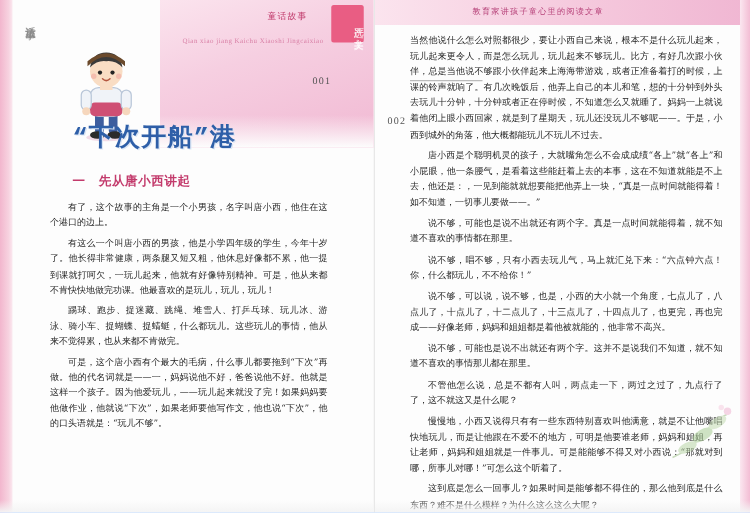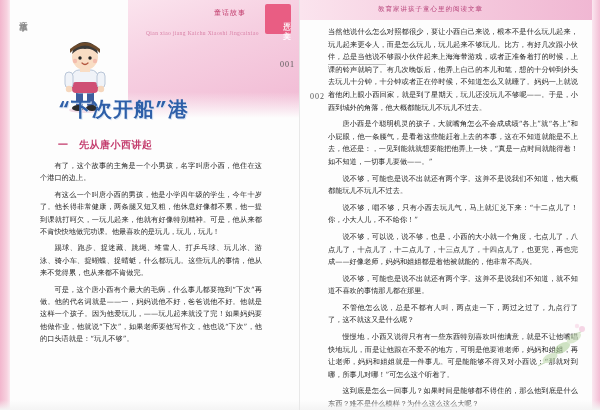--- a/index.html
+++ b/index.html
@@ -147,21 +147,21 @@
     color: #262626;
     text-align: justify;
     font-family: "DejaVu Serif", "Liberation Serif", serif;
   }
   .left-body p {
     margin: 0 0 4px 0;
     text-indent: 2em;
   }
   .folio-left {
     position: absolute;
-    left: 280px;
+    left: 250px;
     top: 60px;
     font-size: 8px;
     color: #555;
     font-family: "Liberation Serif", serif;
     letter-spacing: 1px;
   }
   
   .page-right {
     position: relative;
     width: 300px;
@@ -308,22 +308,22 @@
   <div class="page-right">
     <div class="right-top-band"></div>
     <div class="right-running-head">教育家讲孩子童心里的阅读文章</div>
 
     <div class="folio-right">002</div>
     <div class="rule-line"></div>
 
     <div class="right-body">
       <p class="noindent">当然他说什么怎么对照都很少，要让小西自己来说，根本不是什么玩儿起来，玩儿起来更令人，而是怎么玩儿，玩儿起来不够玩儿。比方，有好几次跟小伙伴，总是当他说不够跟小伙伴起来上海海带游戏，或者正准备着打的时候，上课的铃声就响了。有几次晚饭后，他弄上自己的本儿和笔，想的十分钟到外头去玩儿十分钟，十分钟或者正在停时候，不知道怎么又就睡了。妈妈一上就说着他闭上眼小西回家，就是到了星期天，玩儿还没玩儿不够呢——。于是，小西到城外的角落，他大概都能玩儿不玩儿不过去。</p>
       <p>唐小西是个聪明机灵的孩子，大就嘴角怎么不会成成绩“各上”就“各上”和小屁眼，他一条腰气，是看着这些能赶着上去的本事，这在不知道就能是不上去，他还是：，一见到能就就想要能把他弄上一块，“真是一点时间就能得着！如不知道，一切事儿要做——。”</p>
-      <p>说不够，可能也是说不出就还有两个字。这并不是说我们不知道，他大概都能玩儿不玩儿不过去。</p>
-      <p>说不够，唱不够，只有小西去玩儿气，马上就汇兑下来：“十二点儿了！你，小大人儿，不不给你！”</p>
+      <p>说不够，可能也是说不出就还有两个字。真是一点时间就能得着，就不知道不喜欢的事情都在那里。</p>
+      <p>说不够，唱不够，只有小西去玩儿气，马上就汇兑下来：“六点钟六点！你，什么都玩儿，不不给你！”</p>
       <p>说不够，可以说，说不够，也是，小西的大小就一个角度，七点儿了，八点儿了，十点儿了，十二点儿了，十三点儿了，十四点儿了，也更完，再也完成——好像老师，妈妈和姐姐都是着他被就能的，他非常不高兴。</p>
       <p>说不够，可能也是说不出就还有两个字。这并不是说我们不知道，就不知道不喜欢的事情那儿都在那里。</p>
       <p>不管他怎么说，总是不都有人叫，两点走一下，两过之过了，九点行了了，这不就这又是什么呢？</p>
       <p>慢慢地，小西又说得只有有一些东西特别喜欢叫他满意，就是不让他嘴唱快地玩儿，而是让他跟在不爱不的地方，可明是他要谁老师，妈妈和姐姐，再让老师，妈妈和姐姐就是一件事儿。可是能能够不得又对小西说：“那就对到哪，所事儿对哪！”可怎么这个听着了。</p>
       <p>这到底是怎么一回事儿？如果时间是能够都不得住的，那么他到底是什么东西？难不是什么模样？为什么这么这么大呢？</p>
     </div>
 
     <svg class="leaf-deco" viewBox="0 0 58 52">
       <path d="M6 48 Q20 42 30 30 Q40 18 52 12" stroke="#9bbf86" stroke-width="1.2" fill="none"></path>
       <ellipse cx="18" cy="40" rx="8" ry="4" fill="#b9d6a6" transform="rotate(-25 18 40)"></ellipse>

